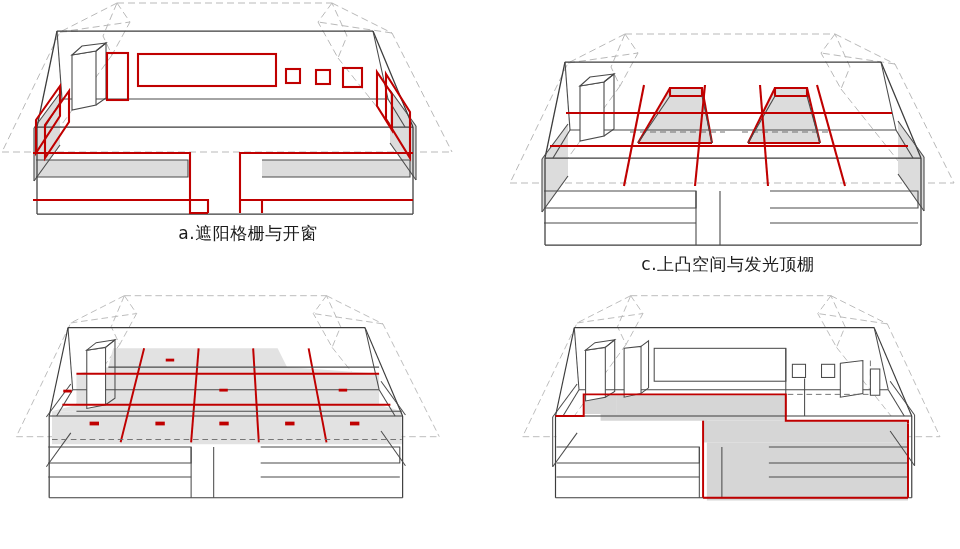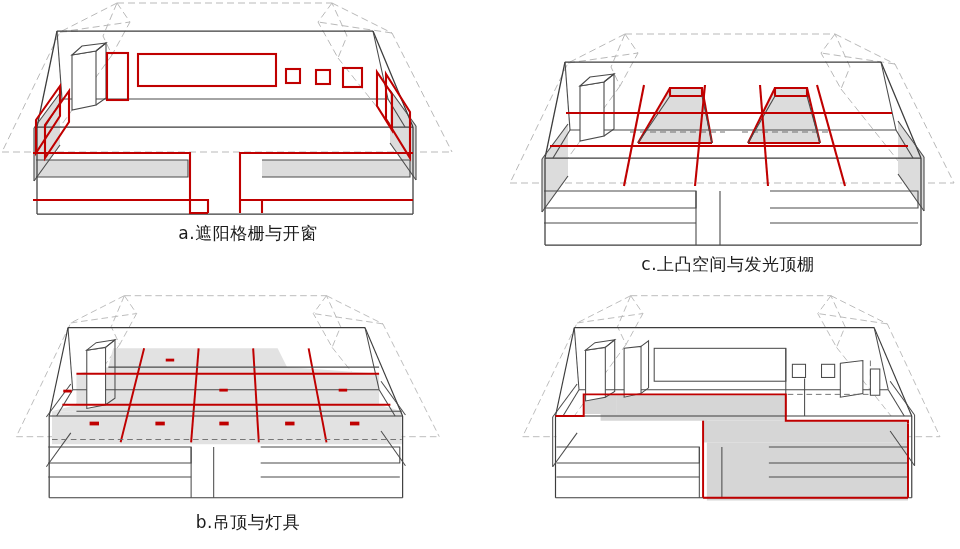--- a/index.html
+++ b/index.html
@@ -343,21 +343,20 @@
         <rect class="accent-fill" x="218" y="121" width="9" height="3"></rect>
         <rect class="accent-fill" x="345" y="121" width="9" height="3"></rect>
         <rect class="accent-fill" x="52" y="122" width="9" height="3"></rect>
         <rect class="accent-fill" x="80" y="156" width="10" height="4"></rect>
         <rect class="accent-fill" x="150" y="156" width="10" height="4"></rect>
         <rect class="accent-fill" x="218" y="156" width="10" height="4"></rect>
         <rect class="accent-fill" x="288" y="156" width="10" height="4"></rect>
         <rect class="accent-fill" x="357" y="156" width="10" height="4"></rect>
       </g>
     </svg>
-    <div class="panel-caption">b.吊顶与灯具</div>
   </div>
 
   <div class="panel" id="panel-d">
     <svg class="panel-canvas" viewBox="0 0 480 250">
 
       <g>
         <path class="ghost" d="M145 22 L358 22"></path>
         <path class="ghost" d="M145 22 L88 51 L30 172"></path>
         <path class="ghost" d="M358 22 L418 52 L474 172"></path>
         <path class="ghost" d="M30 172 L474 172"></path>

